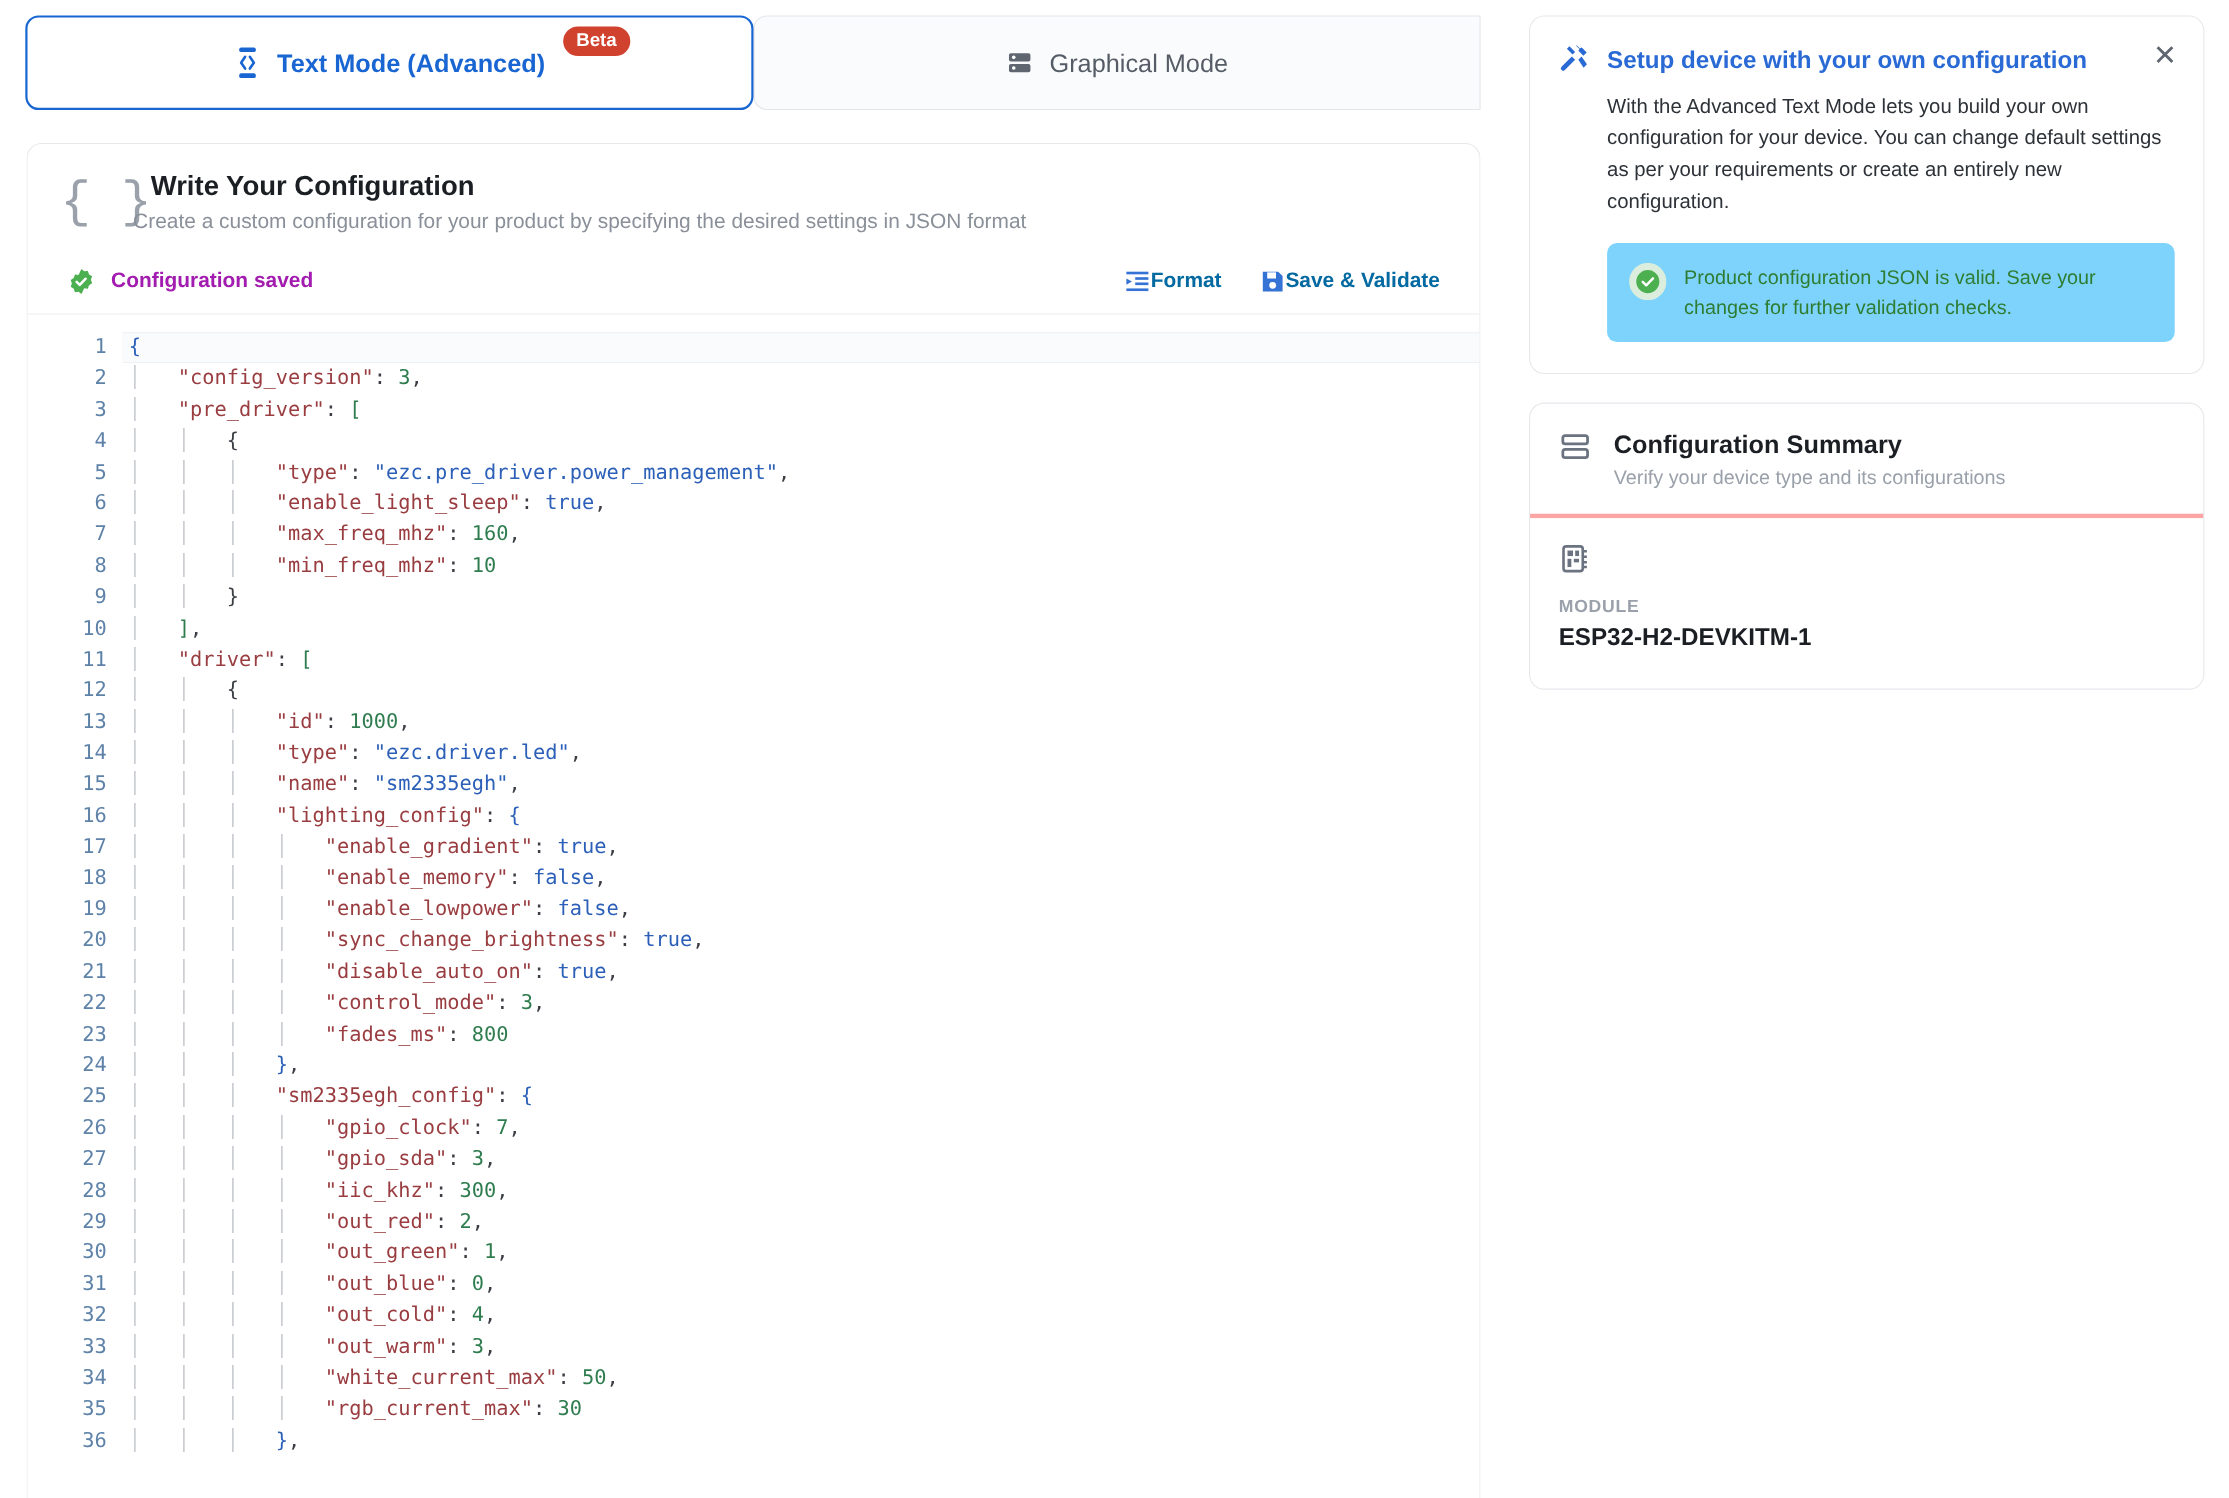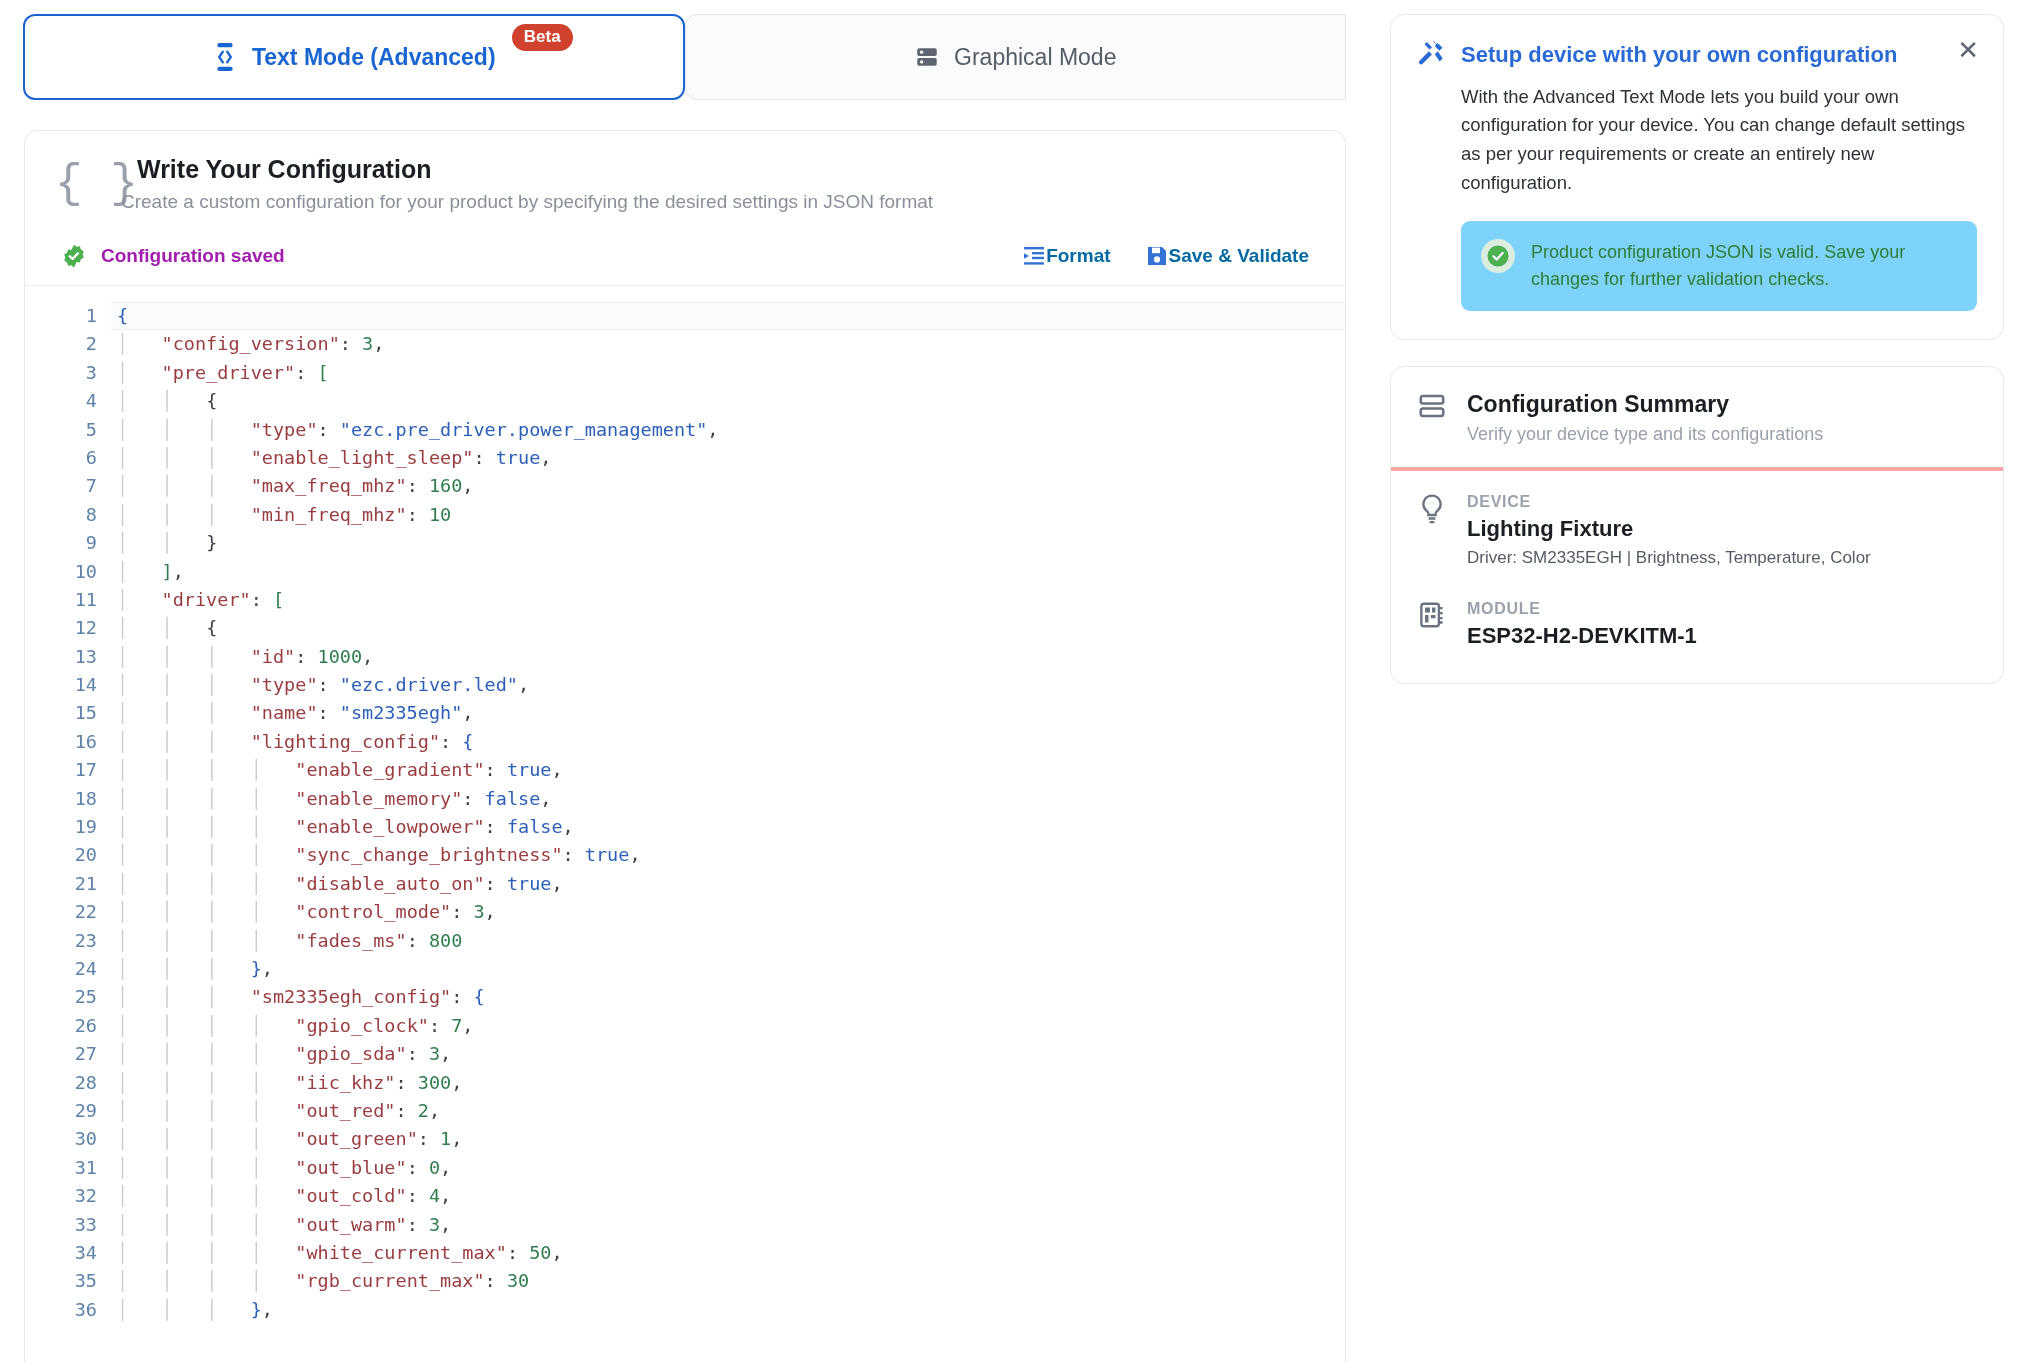--- a/index.html
+++ b/index.html
@@ -209,21 +209,21 @@
   .valid-text { color:#2f7d32; font-size:18px; line-height:1.5; }
 
   .summary-head {
     display:flex; gap:20px; align-items:flex-start;
     padding: 24px 26px 22px 26px;
     border-bottom: 4px solid #fca5a5;
   }
   .summary-title { font-size: 23px; font-weight:bold; color:#1b1f24; margin-bottom:6px; }
   .summary-sub { font-size: 18px; color:#9aa1aa; }
   .sum-row { display:flex; gap:20px; padding: 22px 26px 10px 26px; align-items:flex-start;}
-  .sum-row.last { padding-bottom: 34px; }
+  .sum-row.last { padding-bottom: 34px; flex-direction: column; }
   .sum-label { font-size:16px; letter-spacing:0.7px; color:#9aa1aa; font-weight:bold; margin-bottom:5px;}
   .sum-value { font-size: 22px; font-weight:bold; color:#1b1f24; }
   .sum-meta { font-size: 17px; color:#565c65; margin-top:6px;}
   .ic { flex: 0 0 auto; display:block; }
 </style>
 </head>
 <body>
 
 <div class="page">
 
@@ -385,33 +385,20 @@
             <rect x="3" y="4" width="18" height="6" rx="1.8"></rect>
             <rect x="3" y="14" width="18" height="6" rx="1.8"></rect>
           </svg>
         </span>
         <div>
           <div class="summary-title">Configuration Summary</div>
           <div class="summary-sub">Verify your device type and its configurations</div>
         </div>
       </div>
 
-      <div class="sum-row">
-        <span class="ic">
-          <svg class="icon-svg" width="30" height="34" viewBox="0 0 24 28" fill="none" stroke="#6b7280" stroke-width="1.9">
-            <path d="M12 2.2a7 7 0 0 0-4.2 12.6c.8.7 1.2 1.5 1.2 2.3v1h6v-1c0-.8.4-1.6 1.2-2.3A7 7 0 0 0 12 2.2z"></path>
-            <path d="M9.2 21h5.6M10 24h4"></path>
-          </svg>
-        </span>
-        <div>
-          <div class="sum-label">DEVICE</div>
-          <div class="sum-value">Lighting Fixture</div>
-          <div class="sum-meta">Driver: SM2335EGH | Brightness, Temperature, Color</div>
-        </div>
-      </div>
 
       <div class="sum-row last">
         <span class="ic">
           <svg class="icon-svg" width="30" height="30" viewBox="0 0 24 24" fill="none" stroke="#6b7280" stroke-width="1.9">
             <rect x="3.5" y="3" width="14" height="18" rx="2"></rect>
             <rect x="6.4" y="6" width="4" height="4" fill="#6b7280" stroke="none"></rect>
             <rect x="12" y="6" width="2.8" height="4" fill="#6b7280" stroke="none"></rect>
             <rect x="6.4" y="12" width="2.8" height="6" fill="#6b7280" stroke="none"></rect>
             <rect x="11" y="12" width="3.8" height="2.6" fill="#6b7280" stroke="none"></rect>
             <path d="M17.5 6.5h3M17.5 10.5h3M17.5 14.5h3M17.5 18h3"></path>

